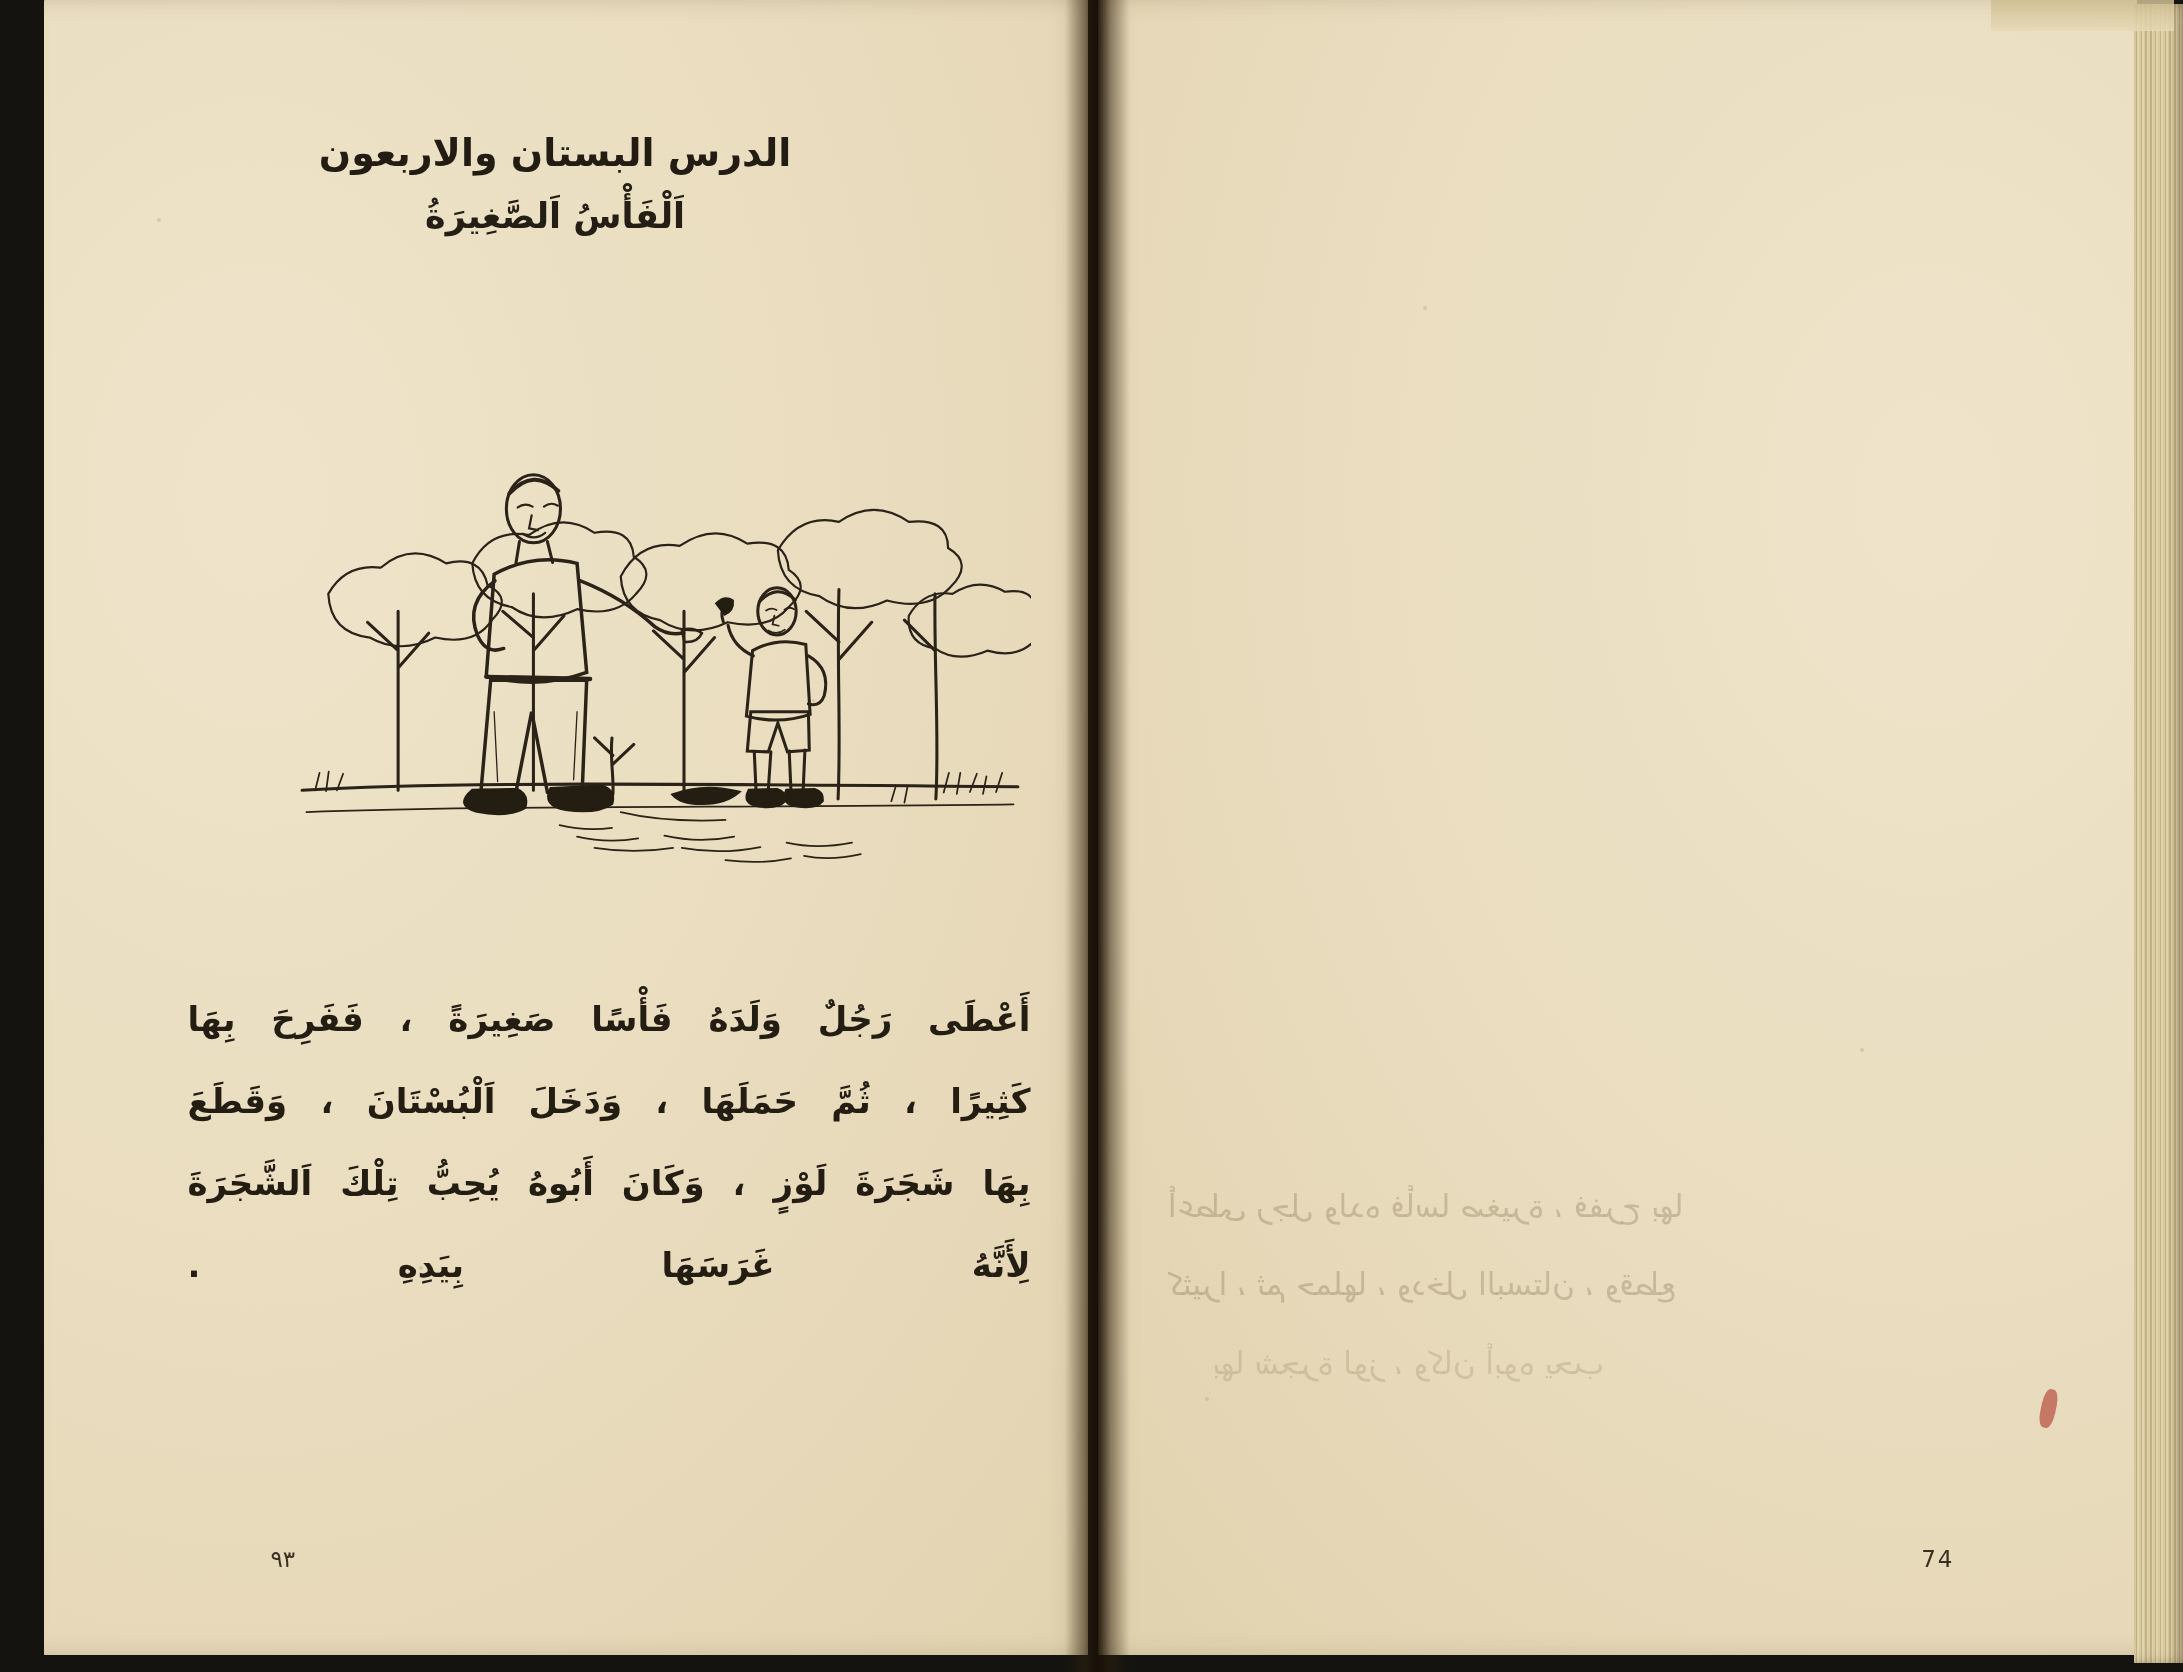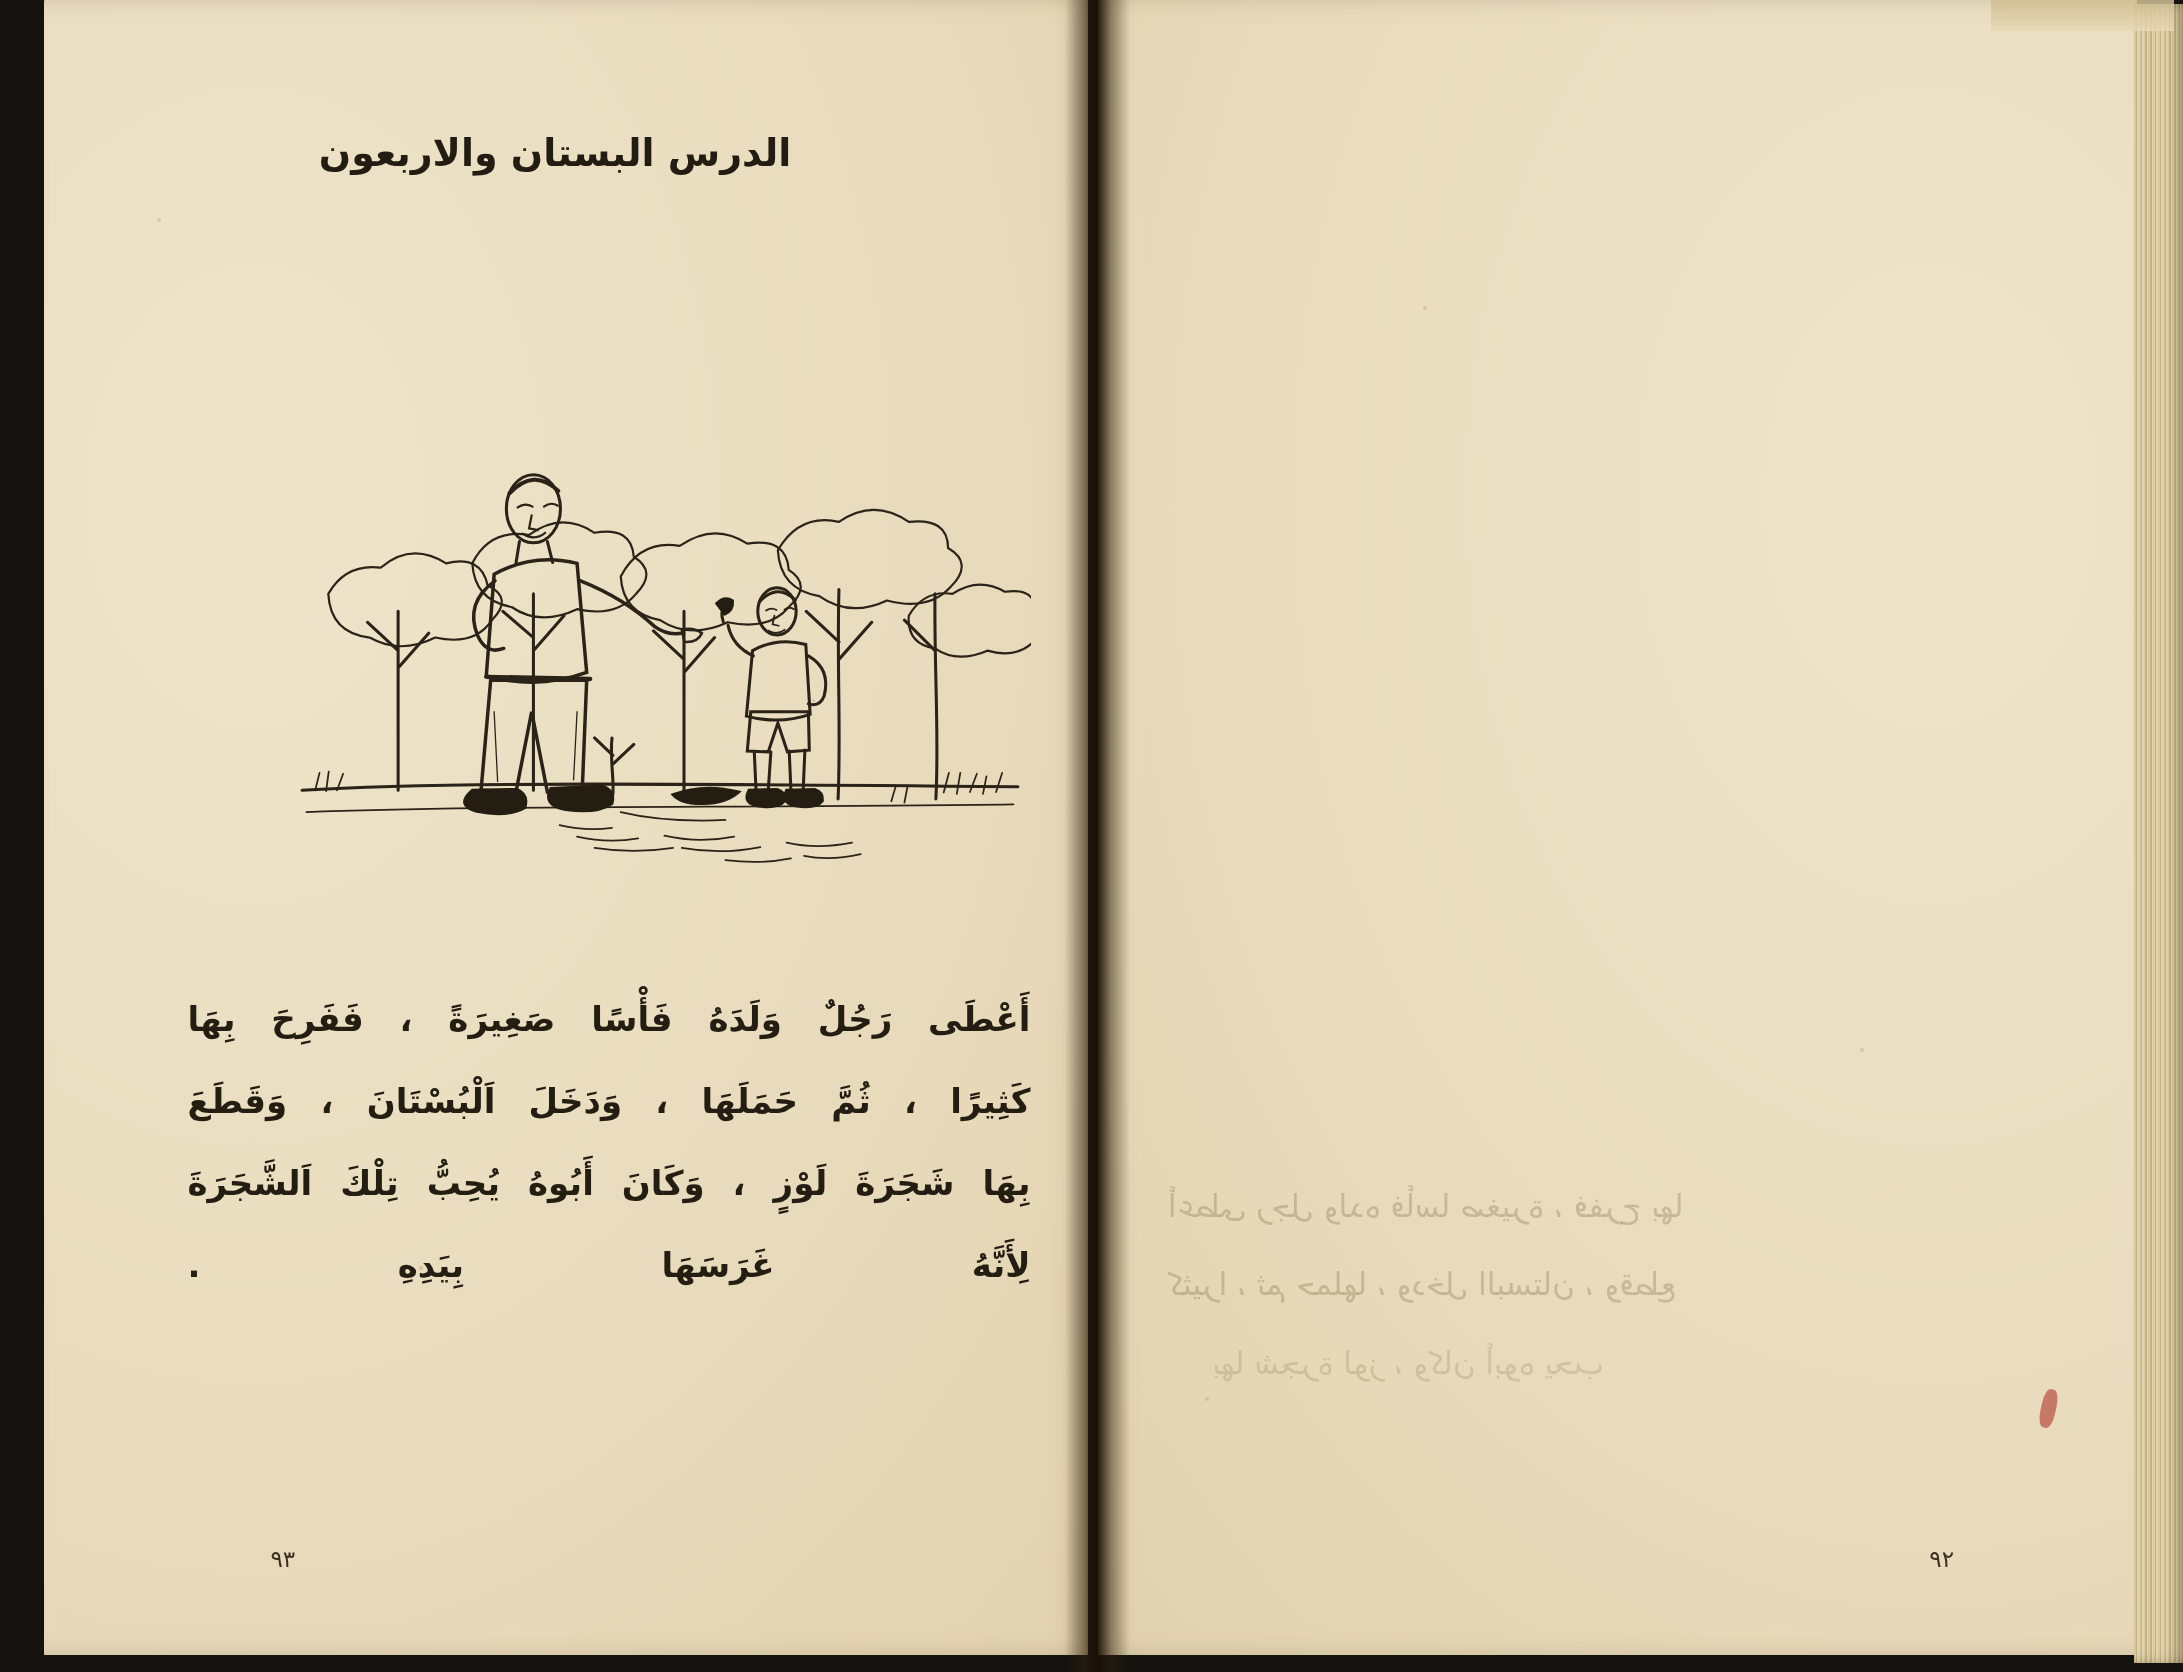--- a/index.html
+++ b/index.html
@@ -199,26 +199,27 @@
 <div class="book">
 
   <div class="page page-right">
 
     <div class="ghost" style="left:70px; top:1188px;">أعطى رجل ولده فأسا صغيرة ، ففرح بها</div>
     <div class="ghost" style="left:70px; top:1266px;">كثيرا ، ثم حملها ، ودخل البستان ، وقطع</div>
     <div class="ghost" style="left:114px; top:1345px; opacity:.7;">بها شجرة لوز ، وكان أبوه يحب</div>
 
     <div class="red-mark"></div>
 
-    <div class="folio folio-right arabic">٩٢</div>
+    <div class="folio folio-right arabic">74</div>
   </div>
 
   <div class="page page-left">
 
     <div class="lesson-head arabic">الدرس البستان والاربعون</div>
+    <div class="lesson-sub arabic">اَلْفَأْسُ اَلصَّغِيرَةُ</div>
 
     <div class="illus">
       <svg viewBox="0 0 1700 1140" xmlns="http://www.w3.org/2000/svg">
         <g stroke="#2b2318" fill="none" stroke-width="7" stroke-linecap="round">
 
           <path d="M30 880 C 350 860, 900 865, 1670 872"></path>
           <path d="M40 930 C 400 915, 1000 920, 1660 912" stroke-width="4"></path>
 
           <g stroke-width="5">
             <path d="M90 430 q40 -70 120 -60 q70 -60 150 -10 q80 -20 95 50 q60 30 10 80 q-40 60 -130 40 q-80 40 -150 0 q-90 -10 -95 -100Z"></path>

